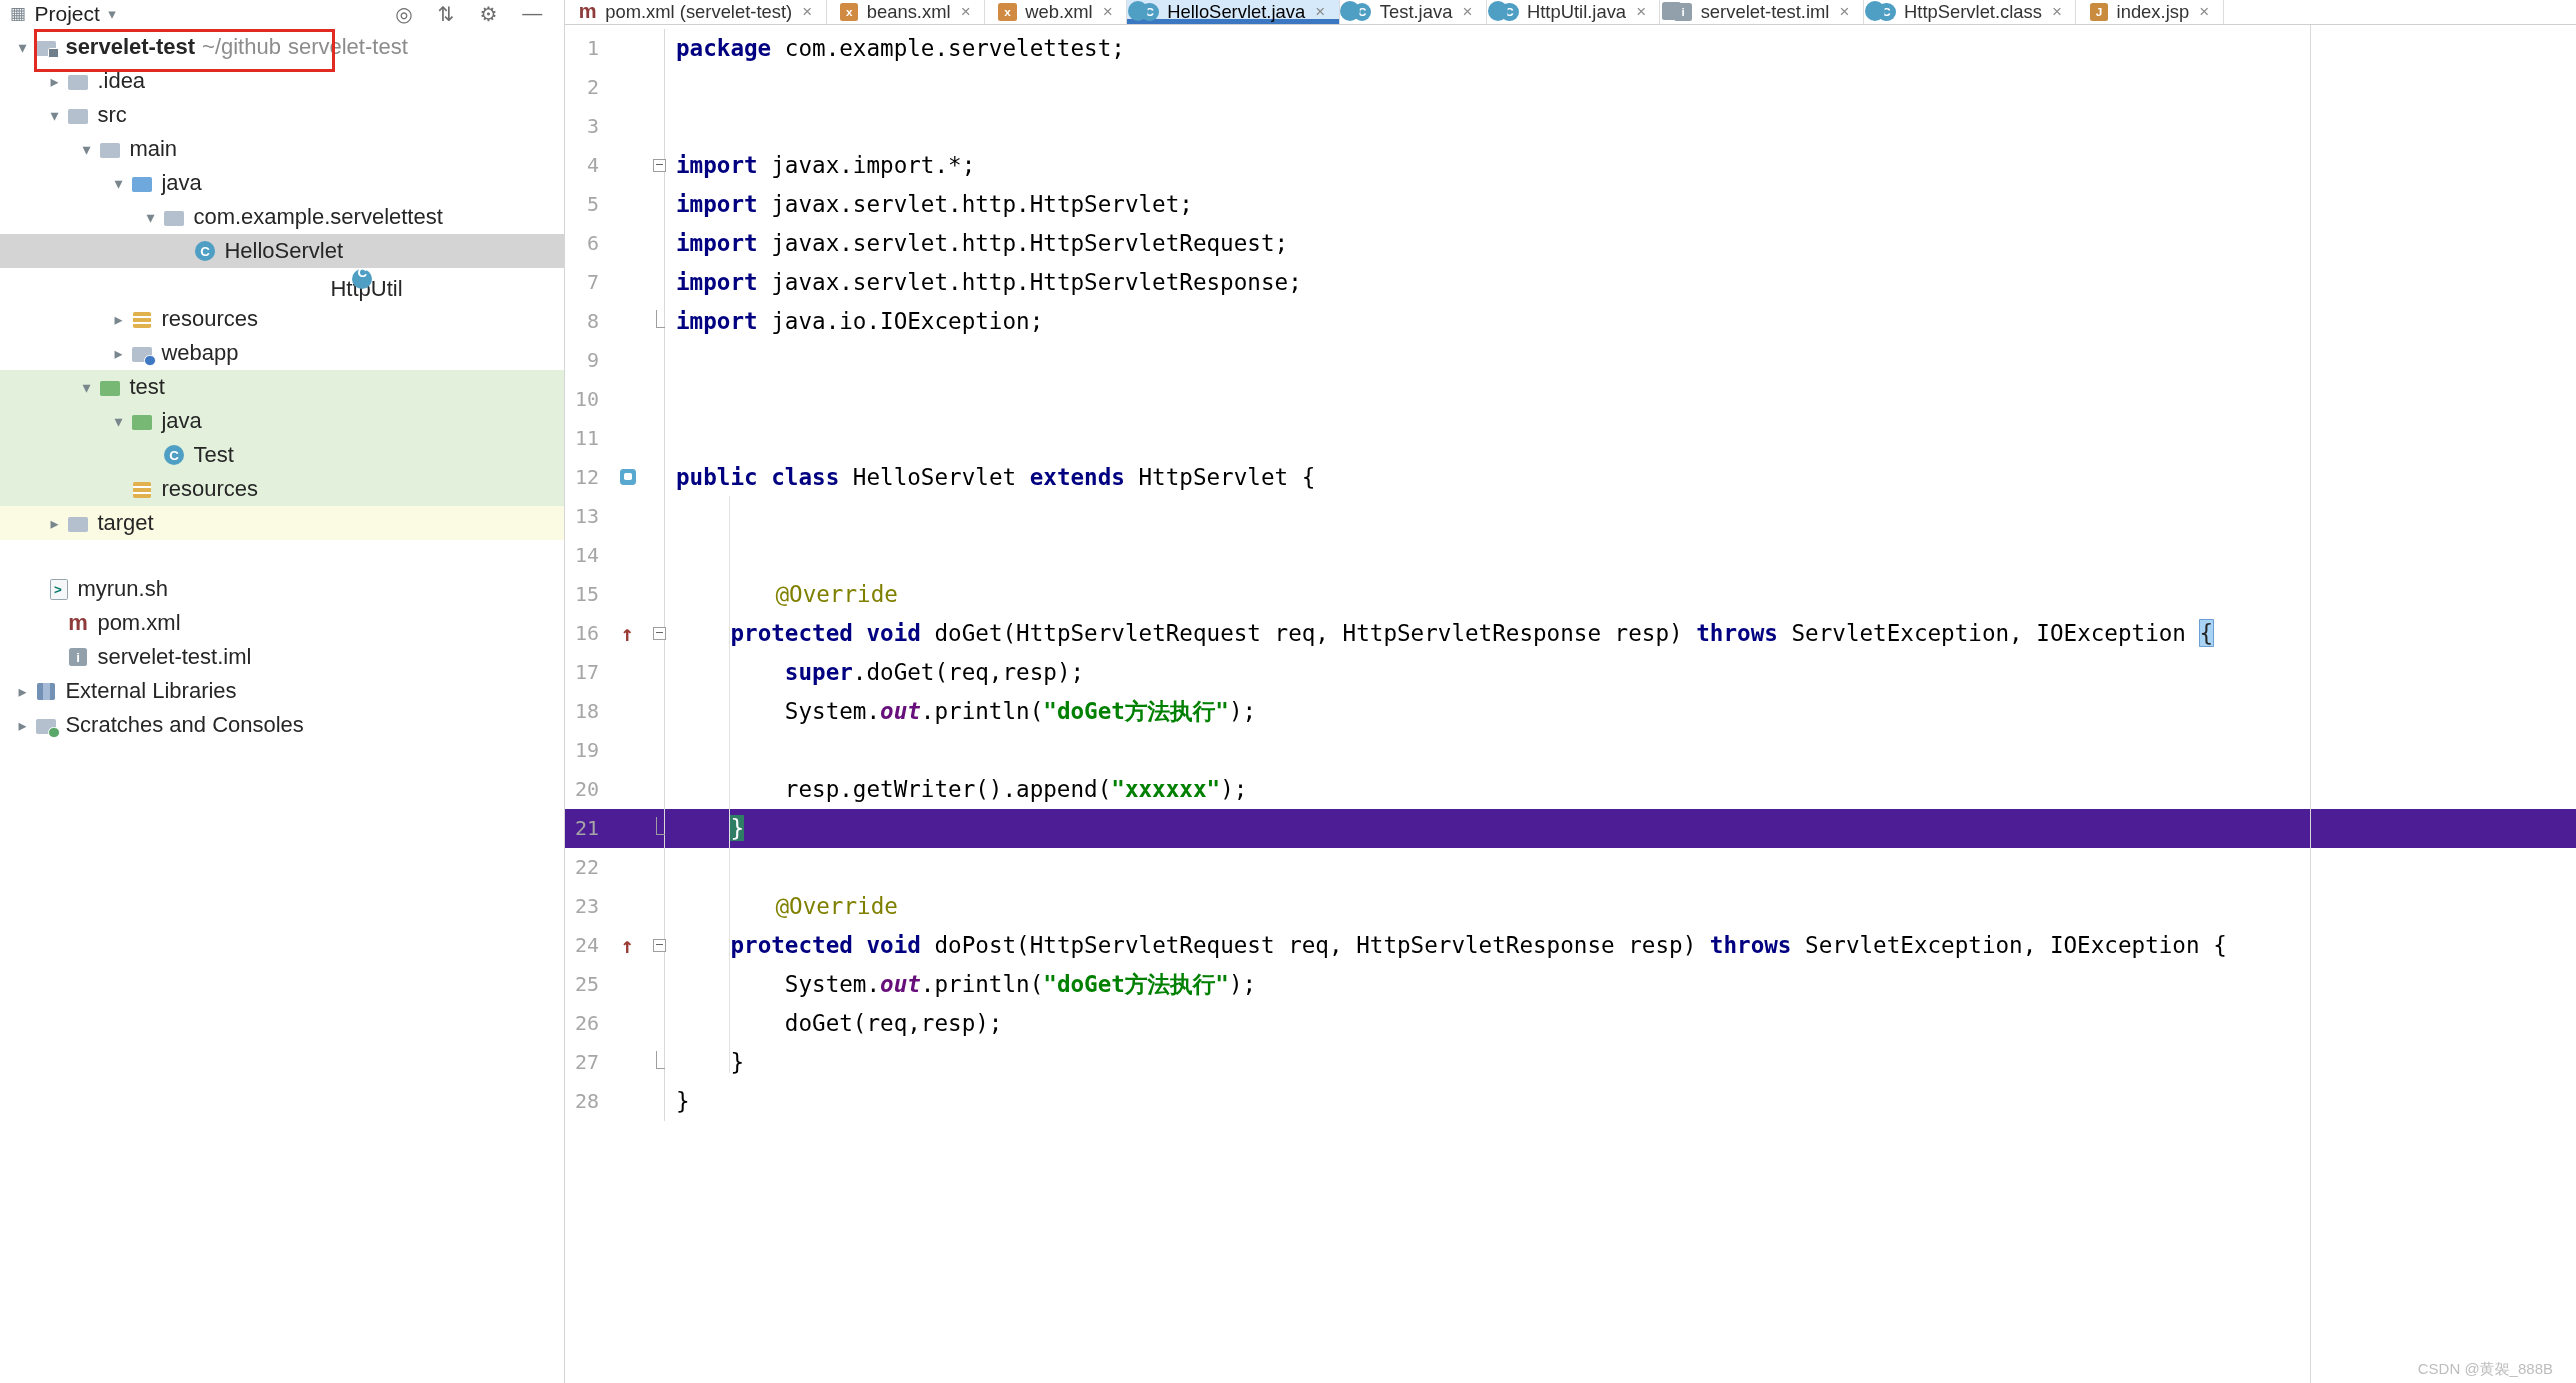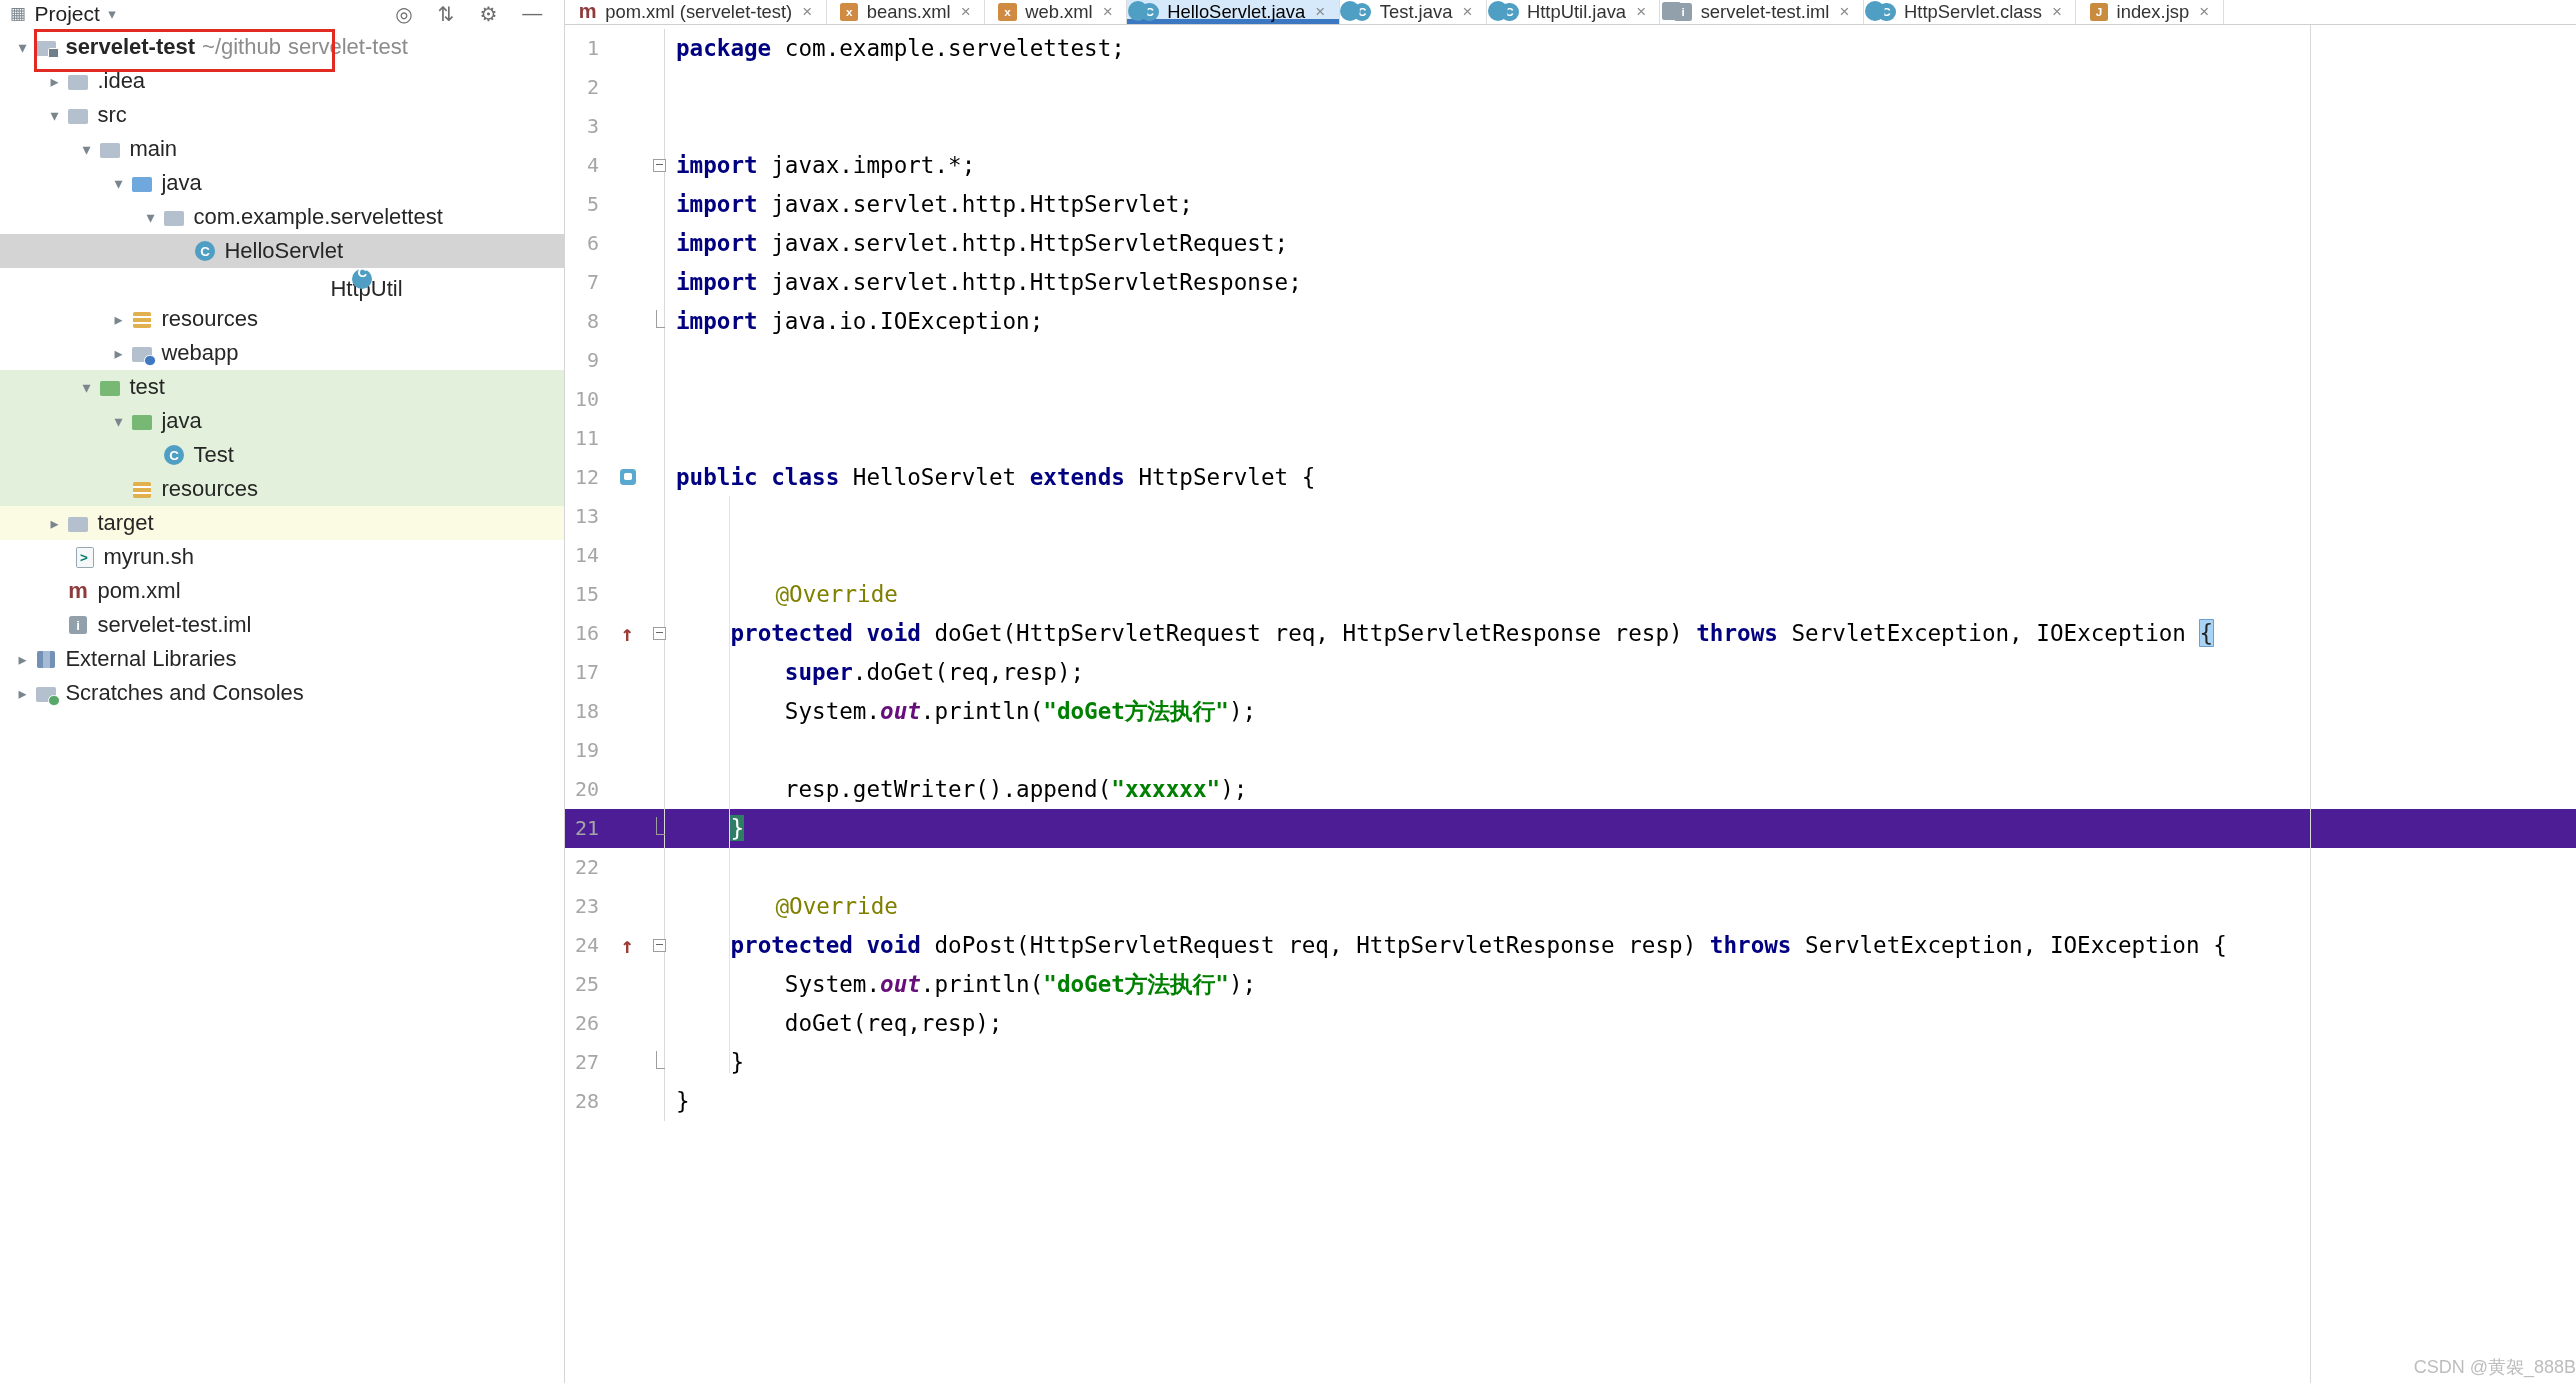--- a/index.html
+++ b/index.html
@@ -79,21 +79,21 @@
   .fold.start::after{content:"";position:absolute;left:1.7px;right:1.7px;top:4.2px;border-top:0.8px solid #666;}
   .fold.end{border:none;border-left:0.8px solid #9E9E9E;border-bottom:0.8px solid #9E9E9E;background:transparent;width:7.5px;height:17px;top:8.4px;left:91px;}
   .codetext{padding-left:11px;}
   .tok-kw{color:#000080;font-weight:bold;}
   .tok-p{color:#000;}
   .tok-str{color:#008000;font-weight:bold;}
   .tok-ann{color:#808000;margin-left:45px;}
   .tok-field{color:#660E7A;font-weight:bold;font-style:italic;}
   .tok-brace_open{background:#A9D3F5;box-shadow:0 0 0 0.8px #4A88C7;}
   .tok-brace_caret{background:#2E7D64;color:#fff;}
-  #watermark{position:absolute;right:0;bottom:5px;color:#BDBDBD;font-size:18px;z-index:8;}
+  #watermark{position:absolute;right:23px;bottom:5px;color:#BDBDBD;font-size:15px;z-index:8;}
 </style>
 </head>
 <body>
 
 <div id="app">
 
   <aside id="project-panel">
     <div class="panel-header">
       <span class="panel-win-icon">▦</span>
       <span class="panel-title">Project</span>
@@ -180,21 +180,21 @@
         <div class="tree-row bg-green" style="padding-left: 106px;">
           <span class="chev"></span>
           <span class="ticon icon-resources"></span>
           <span class="tlabel">resources</span>
         </div>
         <div class="tree-row bg-yellow" style="padding-left: 42px;">
           <span class="chev">▸</span>
           <span class="ticon icon-folder"></span>
           <span class="tlabel">target</span>
         </div>
-        <div class="tree-row" style="padding-left: 48px;">
+        <div class="tree-row" style="padding-left: 22px; margin-top: 32px;">
           <span class="chev"></span>
           <span class="ticon icon-script" data-letter="&gt;"></span>
           <span class="tlabel">myrun.sh</span>
         </div>
         <div class="tree-row" style="padding-left: 42px;">
           <span class="chev"></span>
           <span class="ticon icon-maven" data-letter="m"></span>
           <span class="tlabel">pom.xml</span>
         </div>
         <div class="tree-row" style="padding-left: 42px;">

